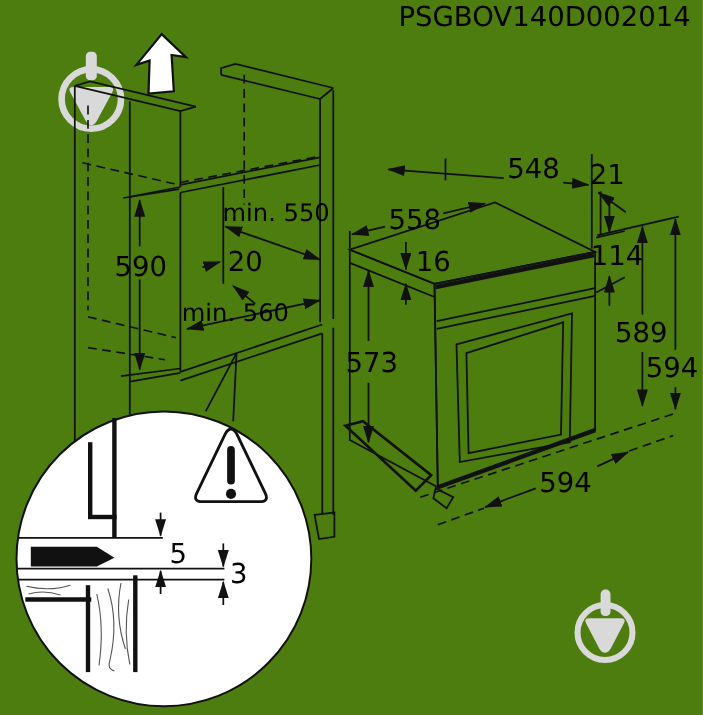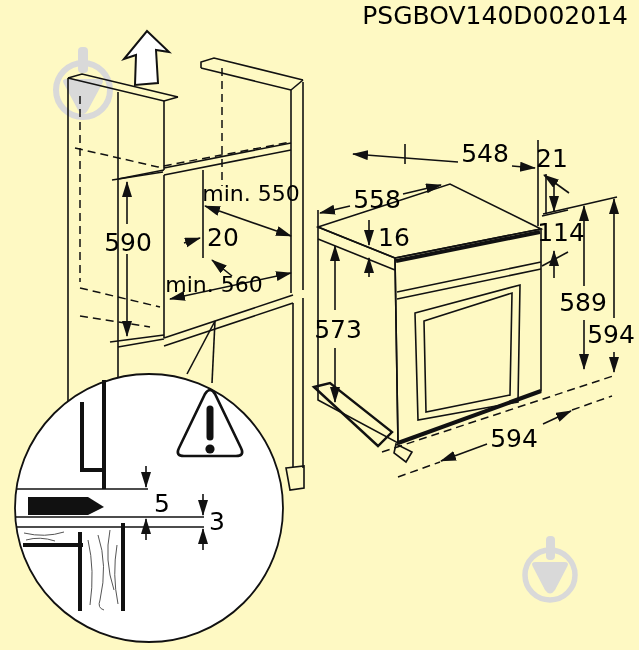--- a/index.html
+++ b/index.html
@@ -1,16 +1,16 @@
 <!DOCTYPE html>
 <html><head>
 <meta charset="utf-8">
 <style>
   html,body{margin:0;padding:0;background:#fff;}
-  .page{position:relative;width:639px;height:650px;background:#fef9c3;overflow:hidden;
+  .page{position:relative;width:639px;height:650px;background:#4d7c0f;overflow:hidden;
         font-family:"DejaVu Sans","Liberation Sans",sans-serif;}
   svg{position:absolute;left:0;top:0;}
   svg text{fill:#000;font-family:"DejaVu Sans","Liberation Sans",sans-serif;}
   .dim{font-size:25px;}
   .dim-sm{font-size:22px;}
   .ttl{font-size:25px;}
   .ln{stroke:#111;stroke-width:1.6;fill:none;}
   .lnthick{stroke:#111;stroke-width:4;fill:none;}
   .lnmed{stroke:#111;stroke-width:2.4;fill:none;}
   .dash{stroke:#111;stroke-width:1.5;fill:none;stroke-dasharray:8 5;}

